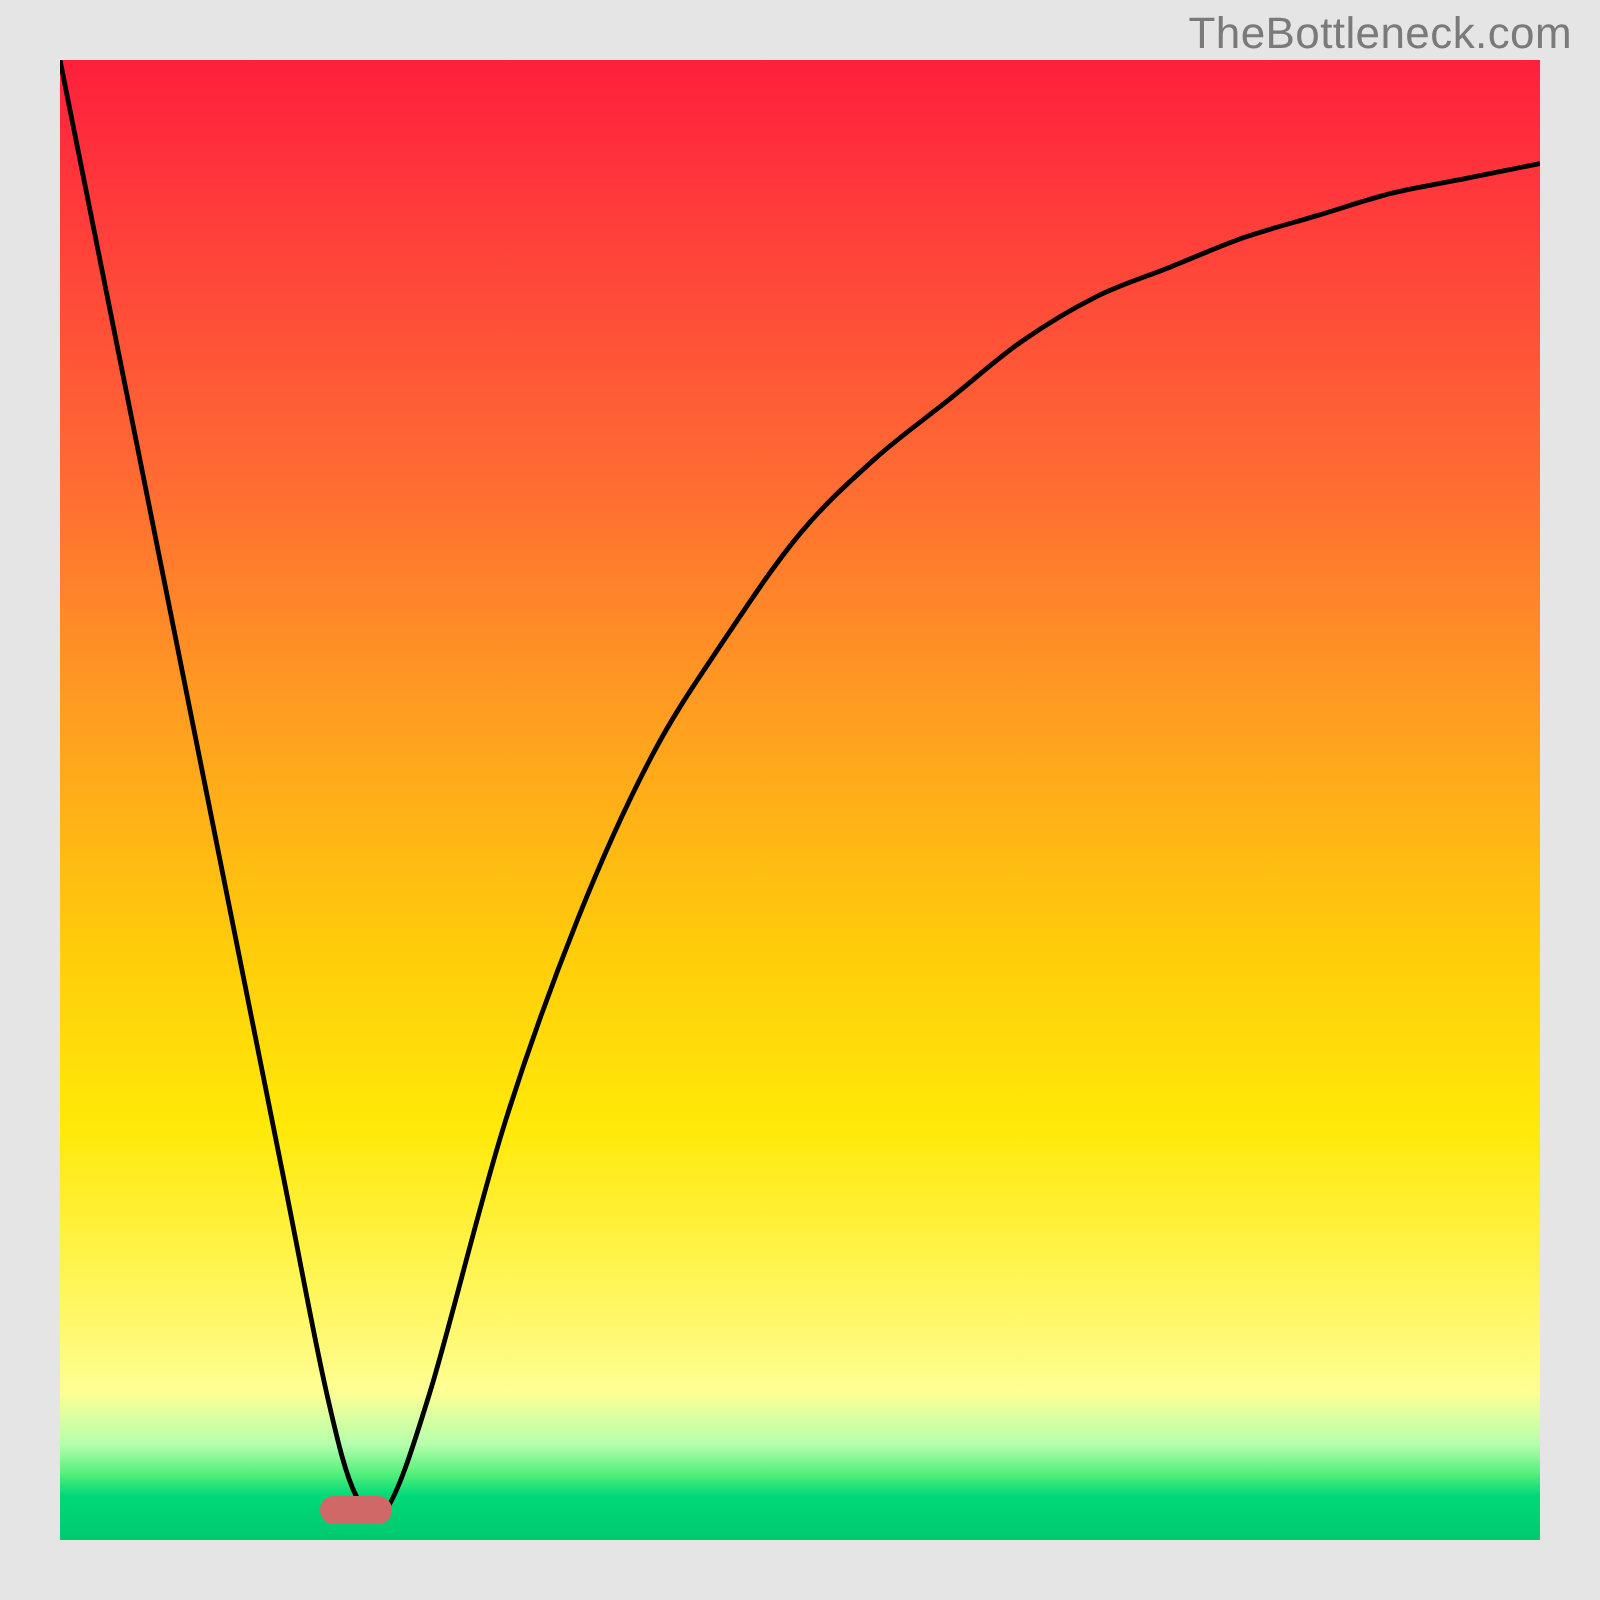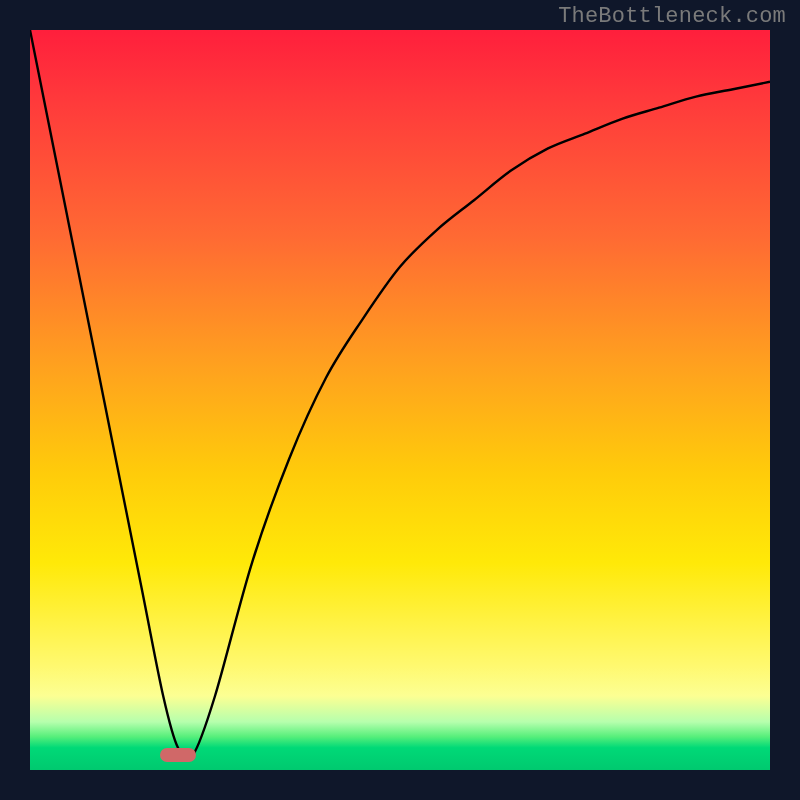--- a/index.html
+++ b/index.html
@@ -8,22 +8,21 @@
     width: 800px;
     height: 800px;
     background: #000;
     overflow: hidden;
     font-family: Arial, Helvetica, sans-serif;
   }
   .frame {
     position: relative;
     width: 800px;
     height: 800px;
-    background: #0f172a;
-    font-family: Liberation Mono, monospace;
+    background: #e5e5e5;
   }
   .watermark {
     position: absolute;
     top: 4px;
     right: 14px;
     color: #7a7a7a;
     font-size: 22px;
     font-weight: 500;
     letter-spacing: 0.2px;
     z-index: 10;

